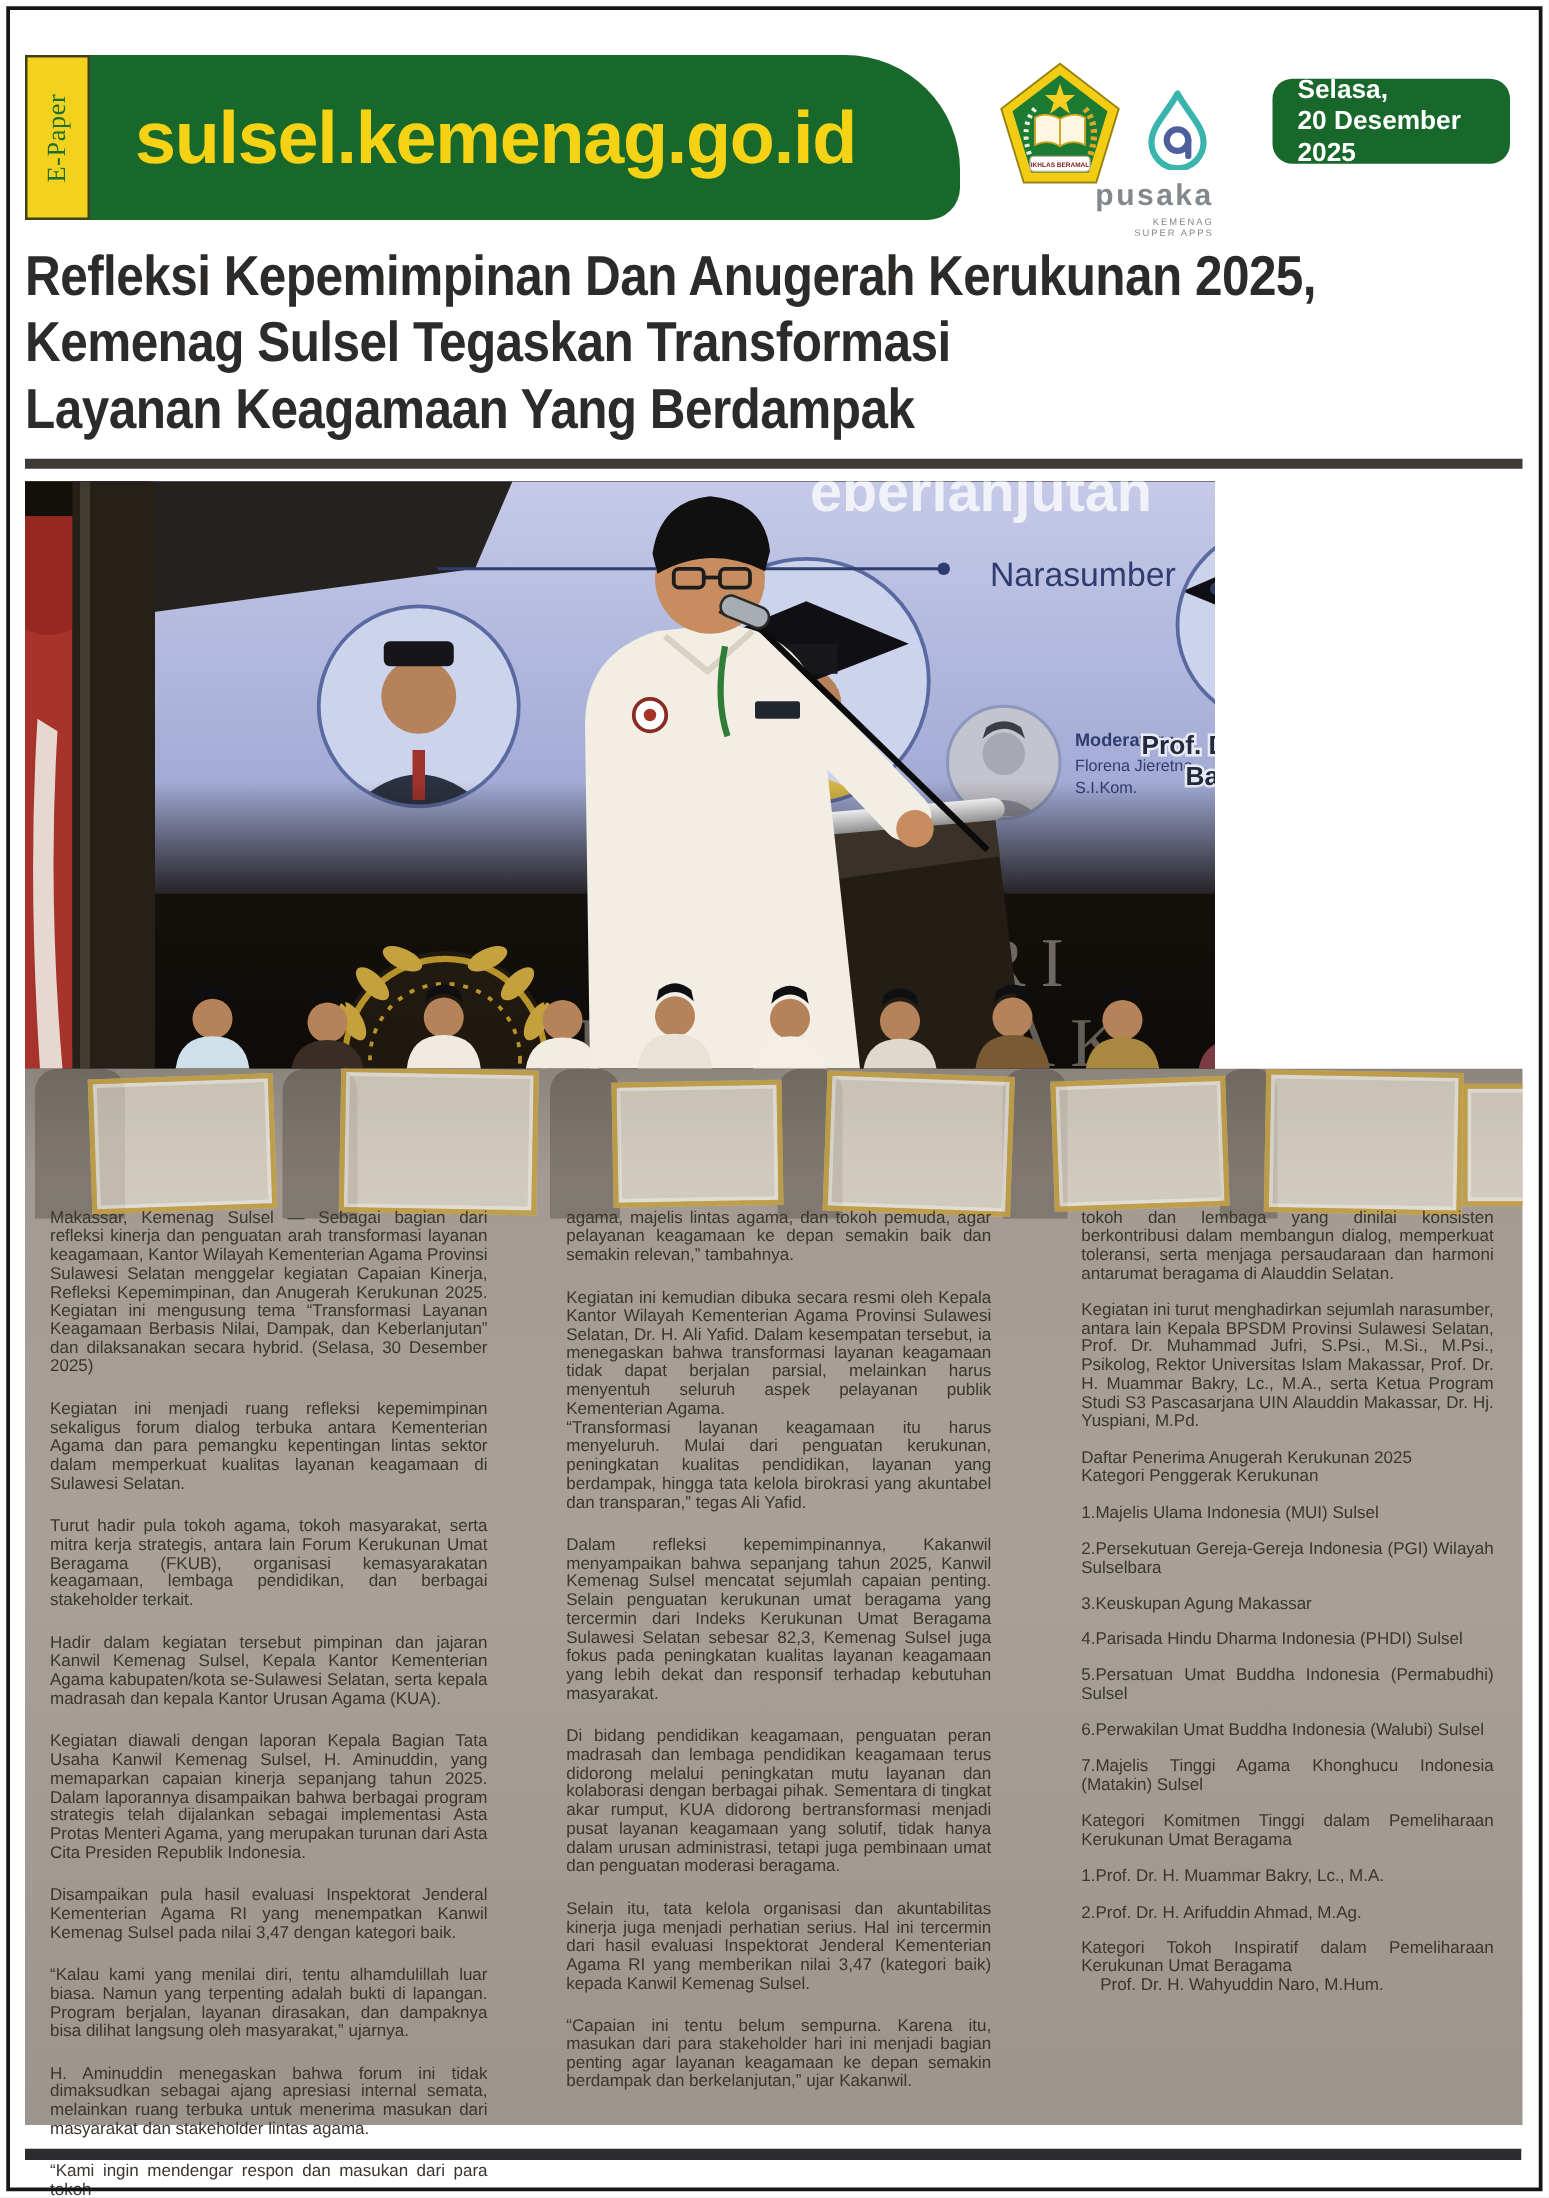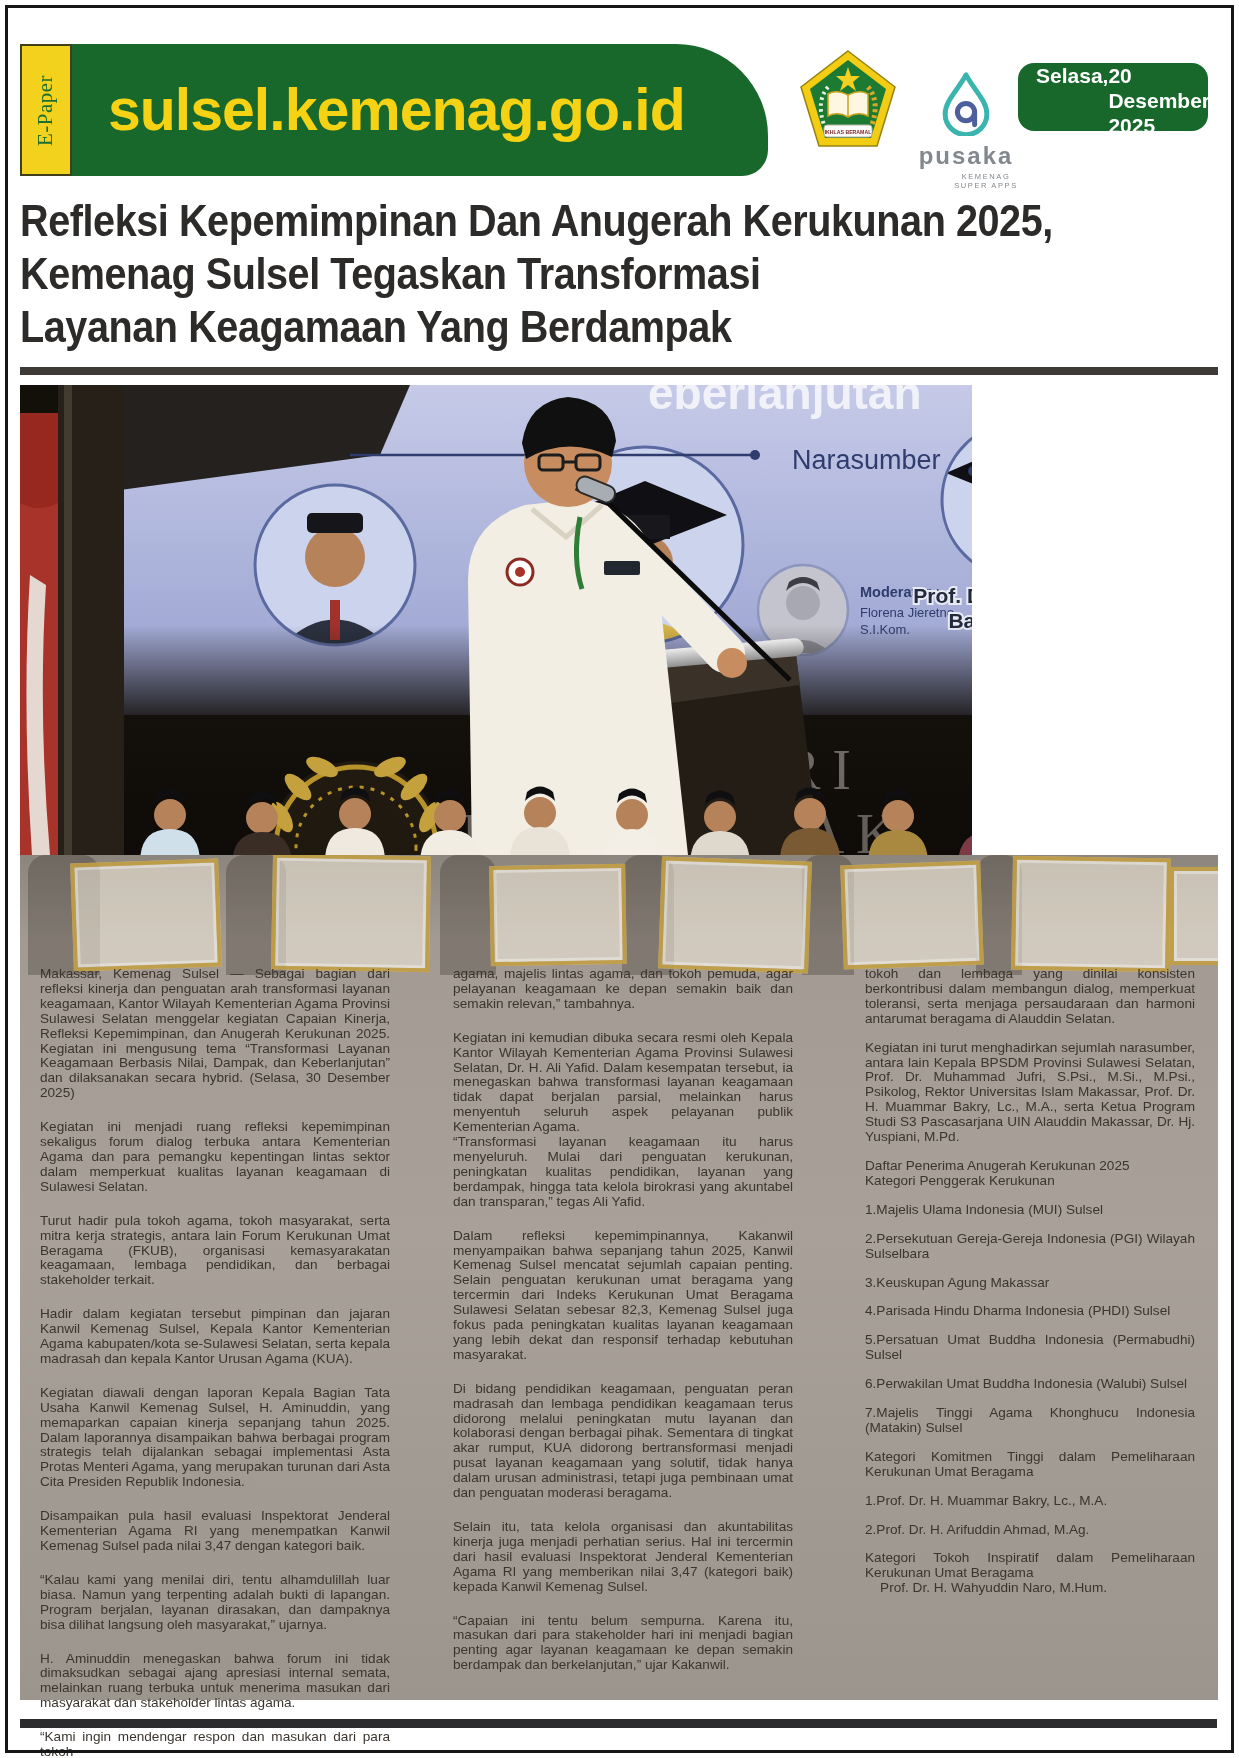--- a/index.html
+++ b/index.html
@@ -10,25 +10,25 @@
   
   .header{position:absolute;left:20px;top:44px;width:1198px;height:132px;}
   .epaper-tab{position:absolute;left:0;top:0;width:52px;height:132px;background:#f2d21c;
               border:2px solid #403f1c;box-sizing:border-box;display:flex;align-items:center;justify-content:center;}
   .epaper-tab span{transform:rotate(-90deg);white-space:nowrap;font-family:"Liberation Serif",serif;
                    font-size:21px;color:#1d6f2f;letter-spacing:.5px;}
   .banner{position:absolute;left:52px;top:0;width:696px;height:132px;background:#18682c;
           border-radius:0 92px 26px 0;display:flex;align-items:center;padding-left:36px;box-sizing:border-box;}
   .banner span{color:#f5d213;font-weight:bold;font-size:59px;letter-spacing:-1px;}
   .kemenag-logo{position:absolute;left:778px;top:5px;width:100px;height:120px;}
-  .pusaka{position:absolute;left:888px;top:26px;width:116px;text-align:center;}
+  .pusaka{position:absolute;left:835px;top:26px;width:116px;text-align:right;}
   .pusaka .word{font-size:24px;font-weight:bold;color:#82888d;letter-spacing:2px;margin-top:2px;}
   .pusaka .tag{font-size:7.5px;color:#82888d;letter-spacing:1.6px;margin-top:2px;padding-left:40px;}
   .date-badge{position:absolute;left:998px;top:19px;width:190px;height:68px;background:#18682c;border-radius:16px;
-              color:#fff;font-weight:bold;font-size:21px;line-height:1.2;display:flex;
+              color:#fff;font-weight:bold;font-size:21px;line-height:1.2;display:flex;flex-direction:column;
               justify-content:center;padding-left:20px;box-sizing:border-box;}
 
   
   .headline{position:absolute;left:20px;top:194px;width:1300px;margin:0;
             font-size:45px;line-height:53px;font-weight:bold;color:#2d2b29;letter-spacing:-.5px;
             white-space:pre-line;transform:scaleX(.88);transform-origin:left top;}
 
   .divider{position:absolute;left:20px;top:367px;width:1198px;height:8px;background:#3e3a36;}
 
   

